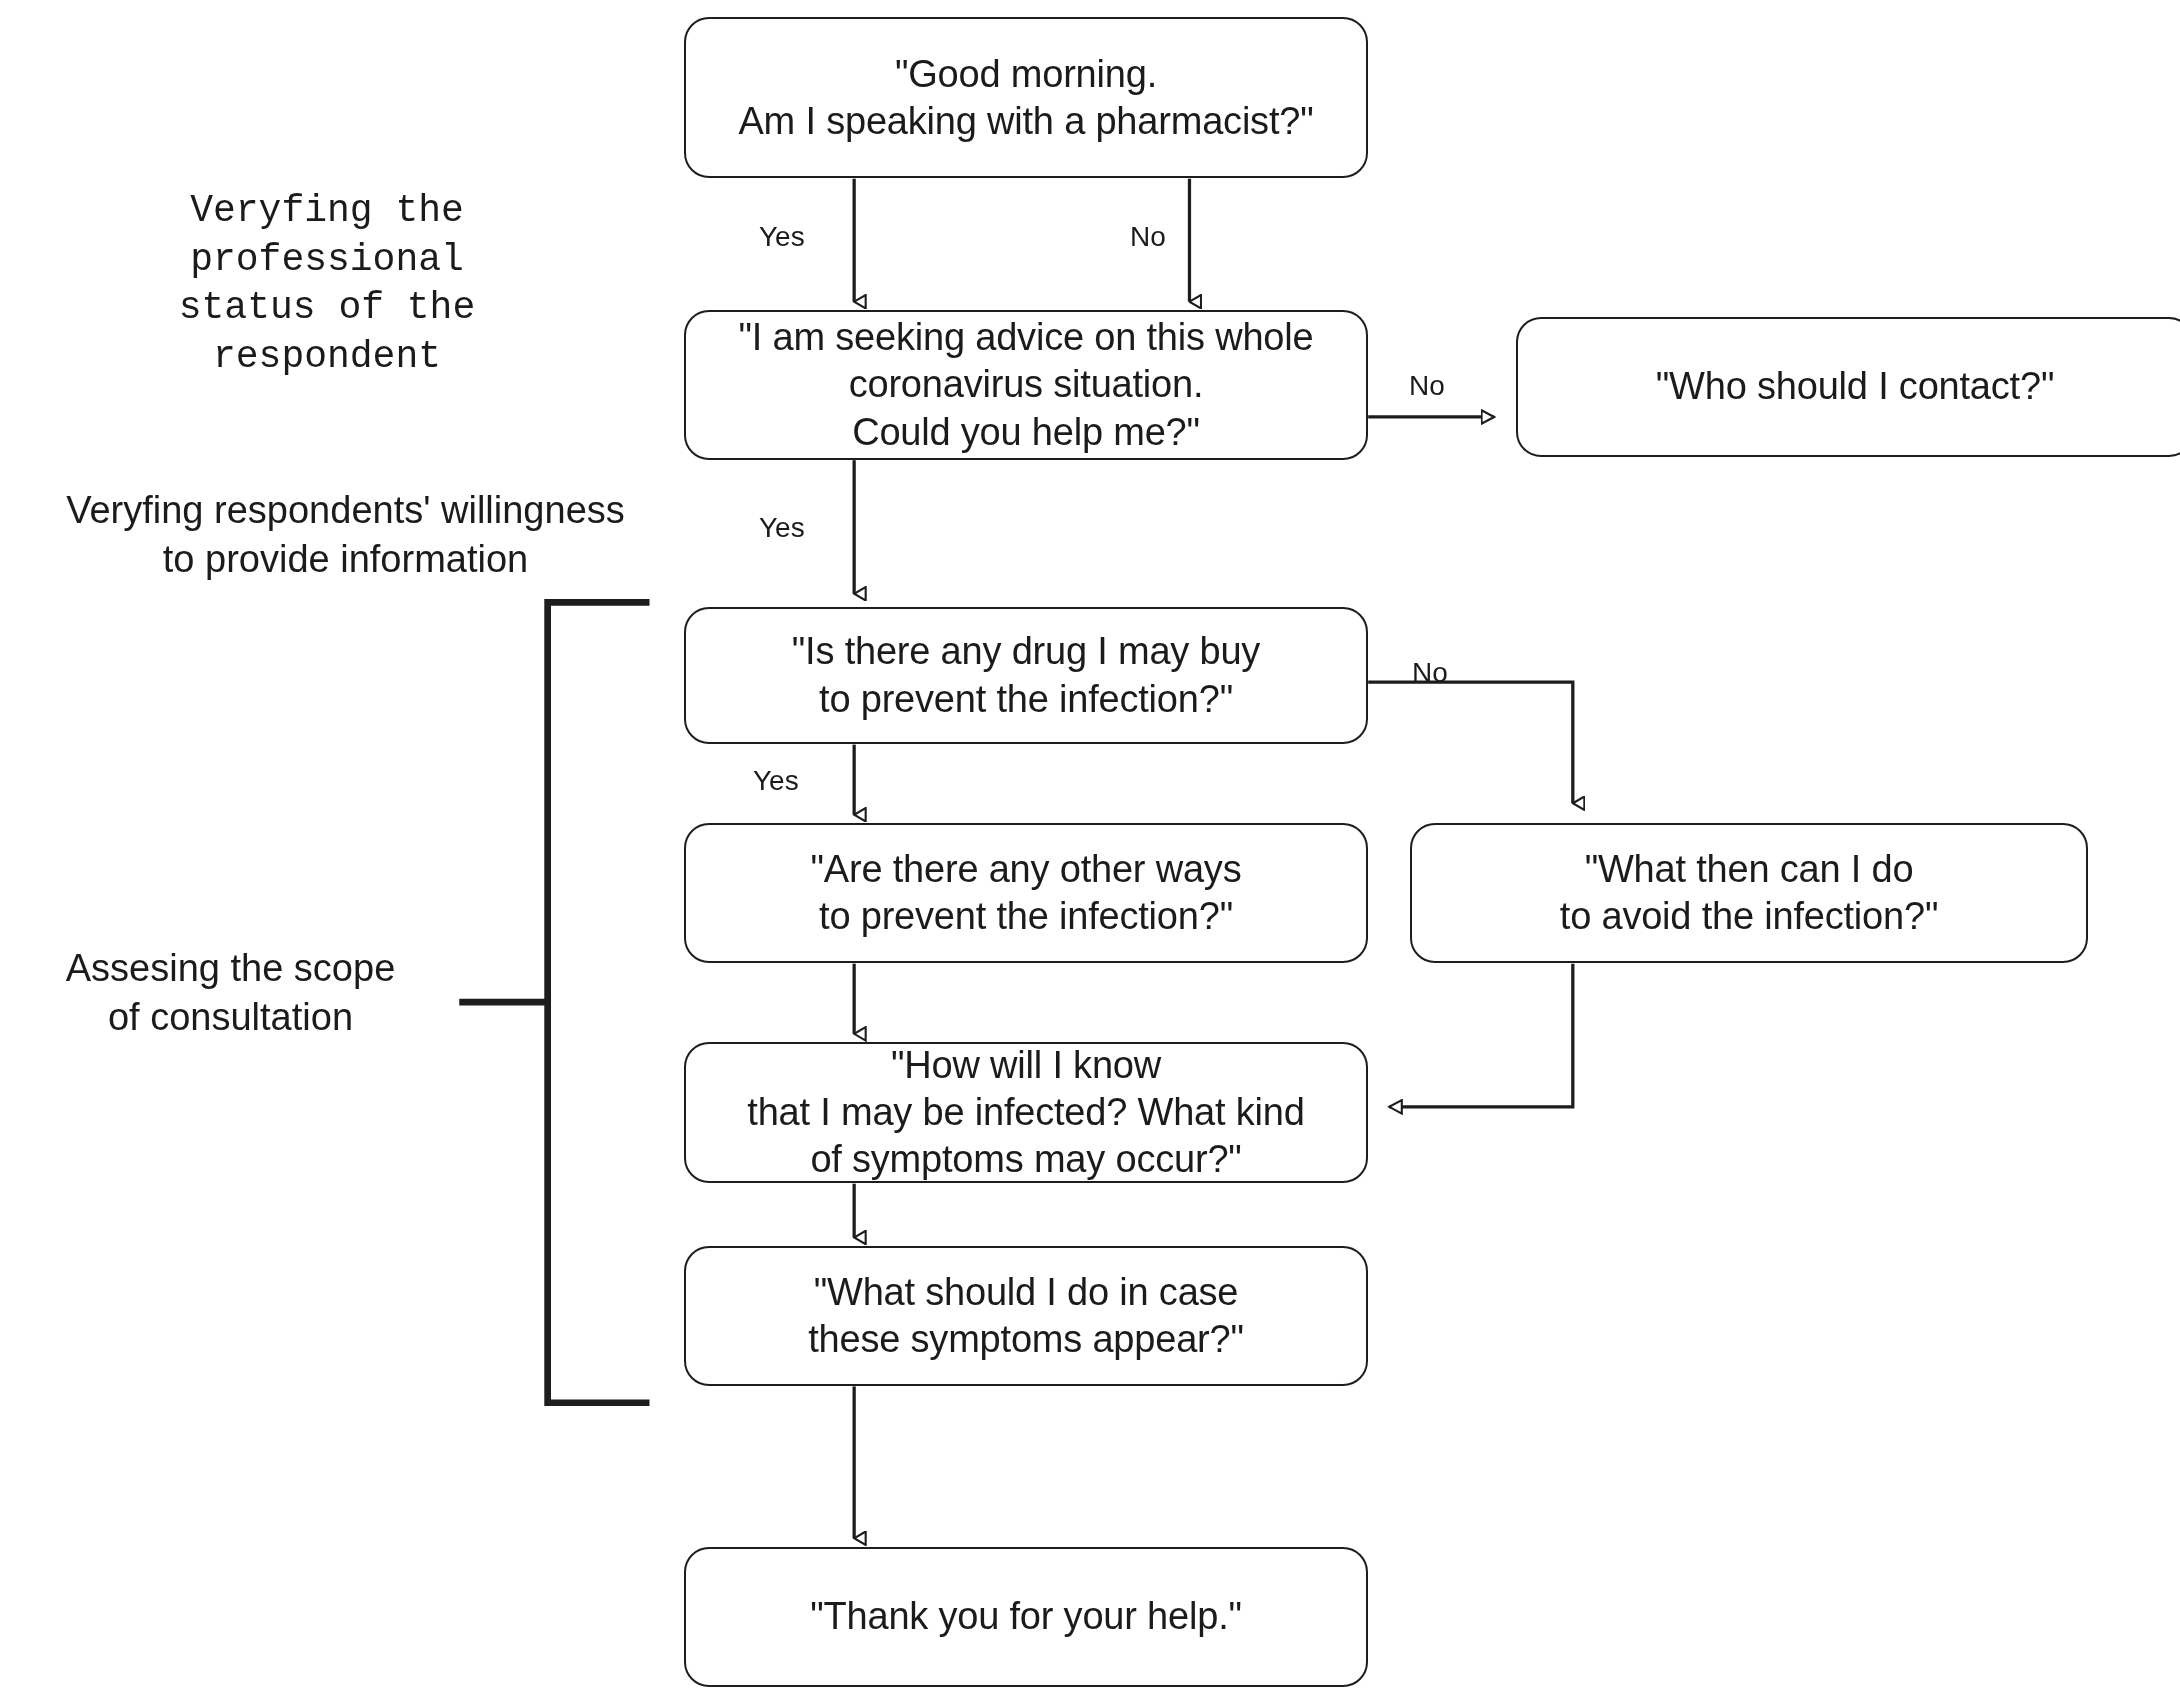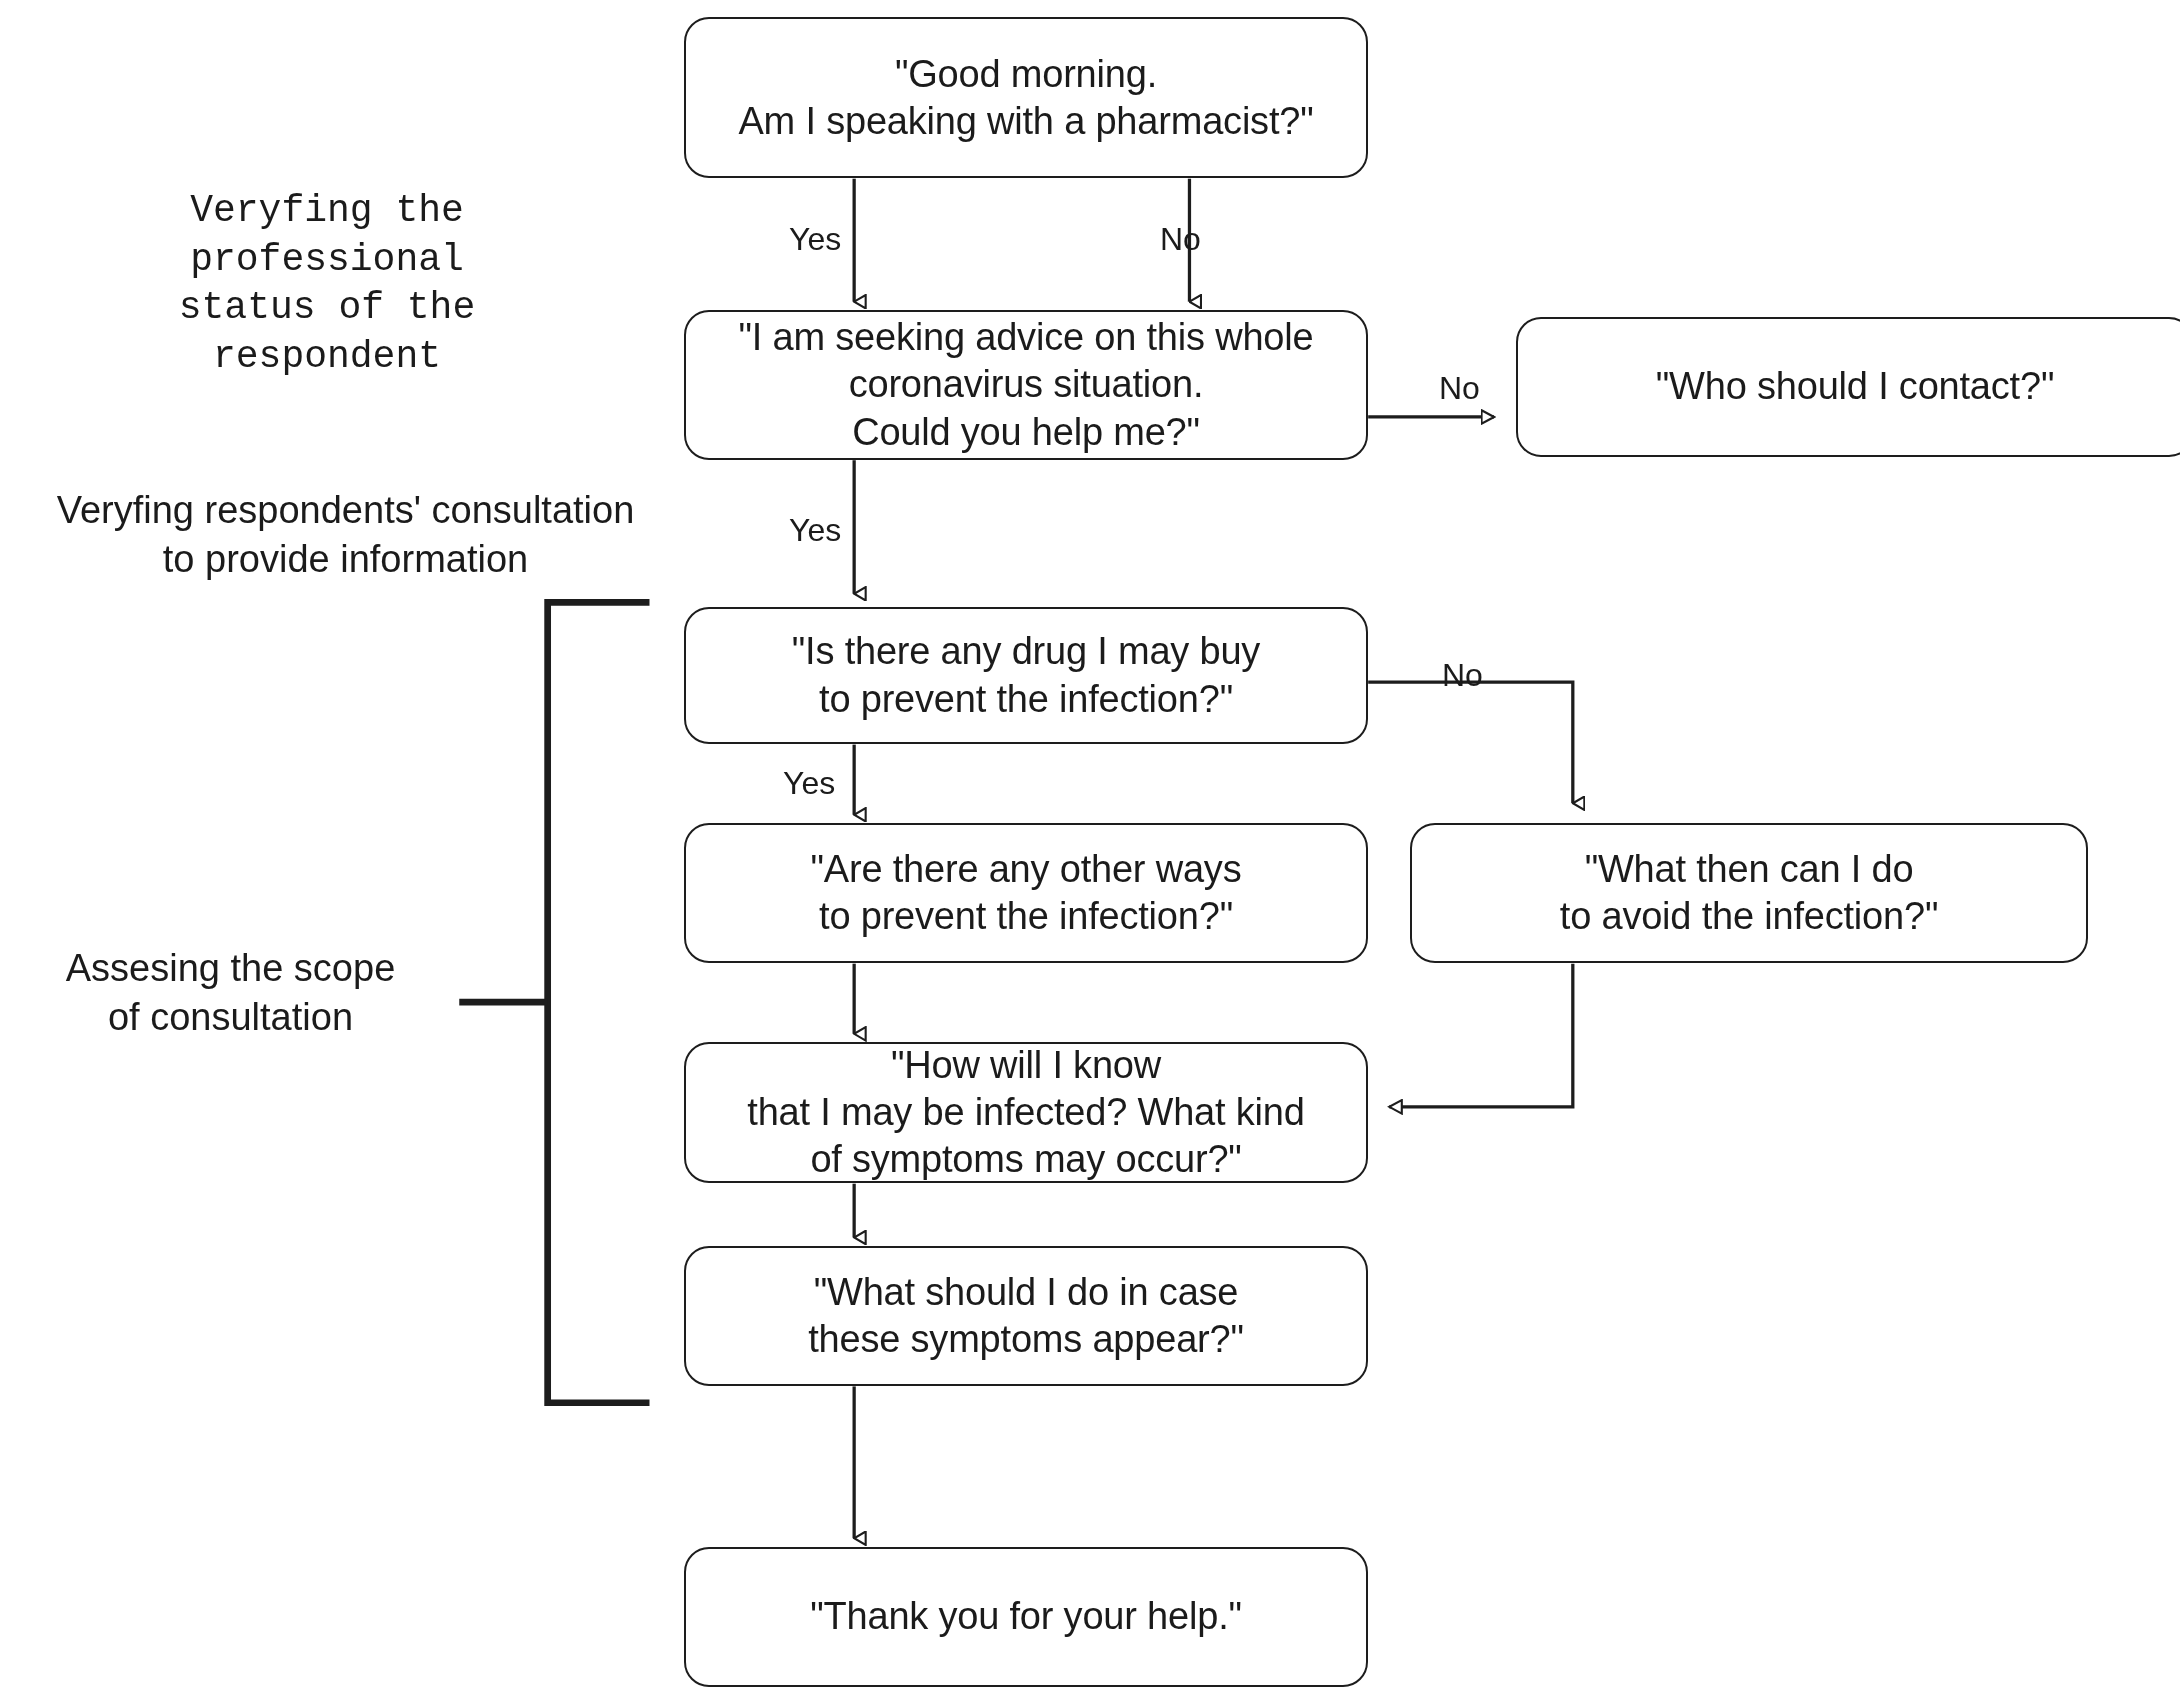--- a/index.html
+++ b/index.html
@@ -45,24 +45,23 @@
     position: absolute;
     text-align: center;
     color: #1b1b1b;
     font-size: 38px;
     line-height: 1.28;
     white-space: pre-line;
   }
   .edge-label {
     position: absolute;
     color: #1b1b1b;
-    font-size: 32px;
+    font-size: 28px;
     line-height: 1;
     white-space: nowrap;
-    margin-left: 30px;
   }
 </style>
 </head>
 <body>
 
 <div id="canvas">
 
   <svg id="vector-layer" viewBox="0 0 2270 1760">
     <defs>
       <marker id="hollow-down" markerWidth="16" markerHeight="14" refX="8" refY="13" orient="auto" markerUnits="userSpaceOnUse">
@@ -101,21 +100,21 @@
 
     <g stroke="#1d1d1d" fill="none" stroke-width="7">
       <path d="M676,627 L570,627 L570,1460 L676,1460"></path>
       <path d="M570,1043 L478,1043"></path>
     </g>
   </svg>
 
   <div class="stage-label" style="left:58px; top:187px; width:538px;font-family:Liberation Mono, monospace;">Veryfing the professional
 status of the respondent</div>
 
-  <div class="stage-label" style="left:19px; top:486px; width:653px;">Veryfing respondents' consultation
+  <div class="stage-label" style="left:19px; top:486px; width:653px;">Veryfing respondents' willingness
 to provide information</div>
 
   <div class="stage-label" style="left:19px; top:944px; width:423px;">Assesing the scope
 of consultation</div>
 
   <div class="node" style="left:684px; top:17.3px; width:684px; height:161px;">"Good morning.
 Am I speaking with a pharmacist?"</div>
 
   <div class="node" style="left:684px; top:310px; width:684px; height:150px;">"I am seeking advice on this whole
 coronavirus situation.

